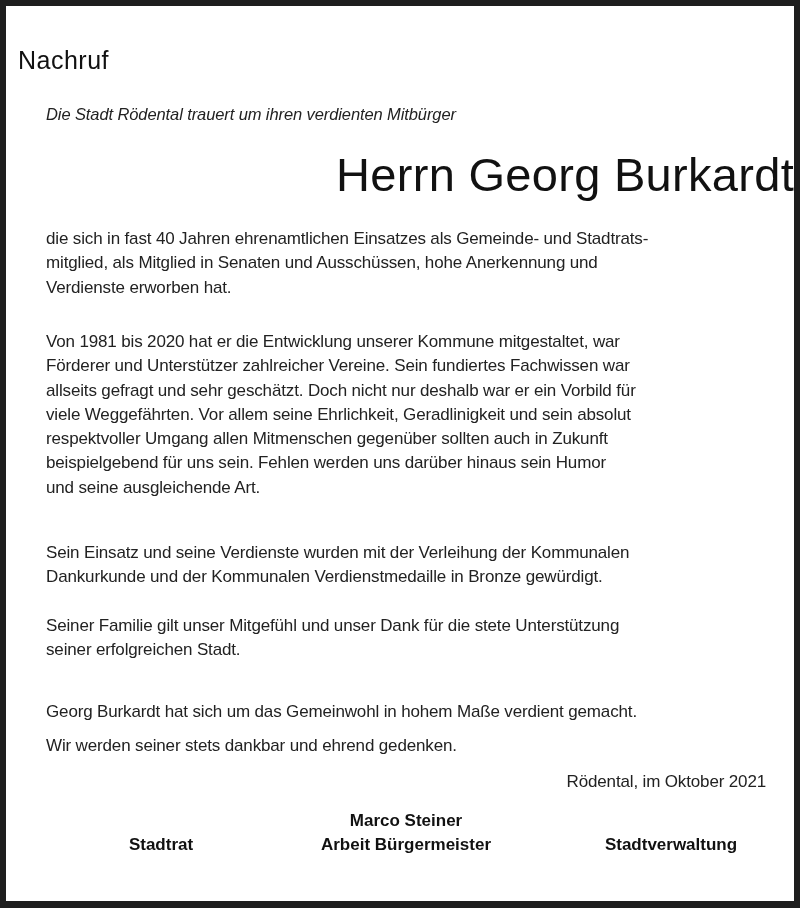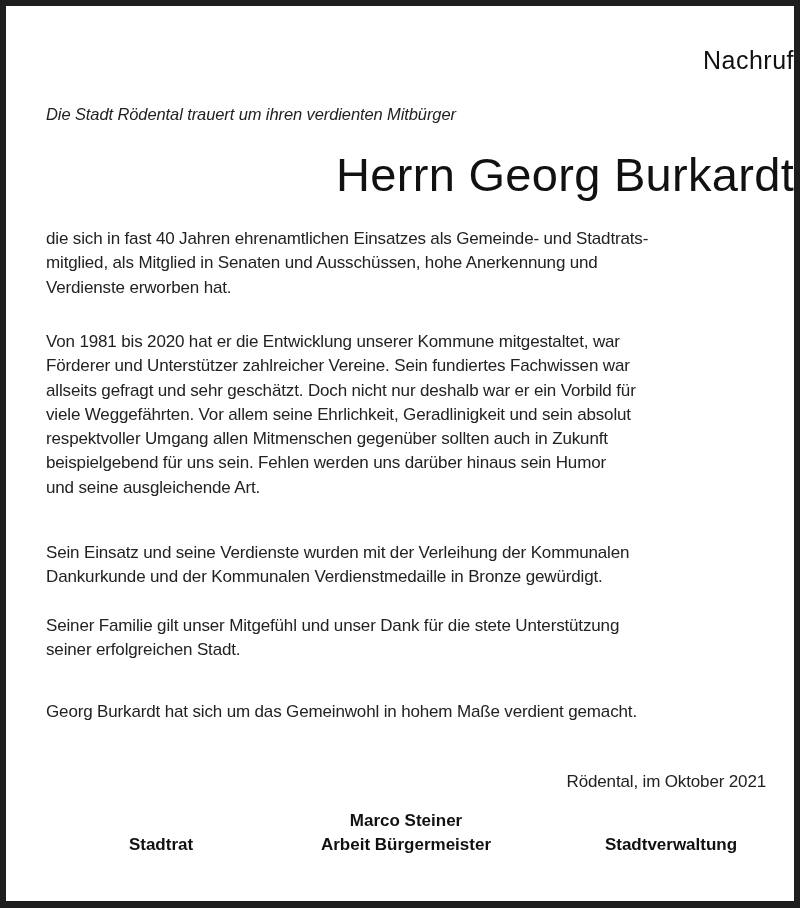--- a/index.html
+++ b/index.html
@@ -19,21 +19,21 @@
     top: 6px;
     width: 788px;
     height: 895px;
     background: #ffffff;
     color: #1a1a1a;
     font-family: "Liberation Sans", "DejaVu Sans", sans-serif;
   }
   .abs { position: absolute; white-space: nowrap; }
   .title {
     left: 0; right: 0; top: 40px;
-    text-align: right;
+    text-align: left;
     font-size: 25px;
     letter-spacing: 0.5px;
     color: #111;
     margin-left: 12px;
   }
   .intro {
     left: 40px; top: 99px;
     font-size: 16.5px;
     color: #222;
     letter-spacing: -0.1px;
@@ -99,20 +99,23 @@
 
   <div class="para" style="top:608px;">
     <span class="line">Seiner Familie gilt unser Mitgefühl und unser Dank für die stete Unterstützung</span>
     <span class="line">seiner erfolgreichen Stadt.</span>
   </div>
 
   <div class="para" style="top:694px;">
     <span class="line">Georg Burkardt hat sich um das Gemeinwohl in hohem Maße verdient gemacht.</span>
   </div>
 
+  <div class="para" style="top:728px;">
+    <span class="line">Wir werden seiner stets dankbar und ehrend gedenken.</span>
+  </div>
 
   <div class="para" style="top:764px;text-align:right;">
     <span class="line">Rödental, im Oktober 2021</span>
   </div>
 
   <div class="sig" style="left:80px; width:150px; top:829px;">Stadtrat</div>
 
   <div class="sig" style="left:280px; width:240px; top:805px;">Marco Steiner</div>
   <div class="sig" style="left:280px; width:240px; top:829px;">Arbeit Bürgermeister</div>
 

